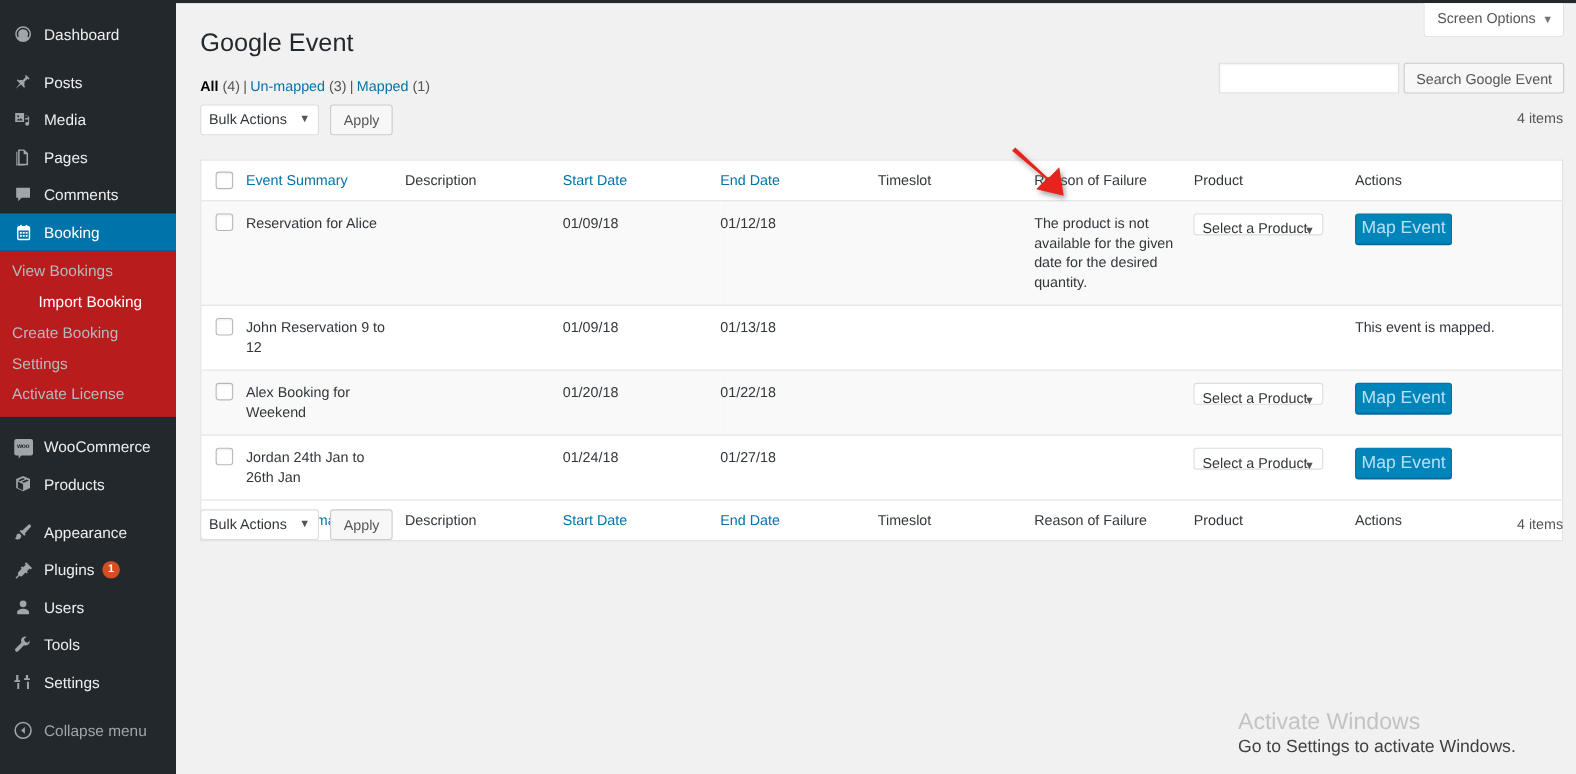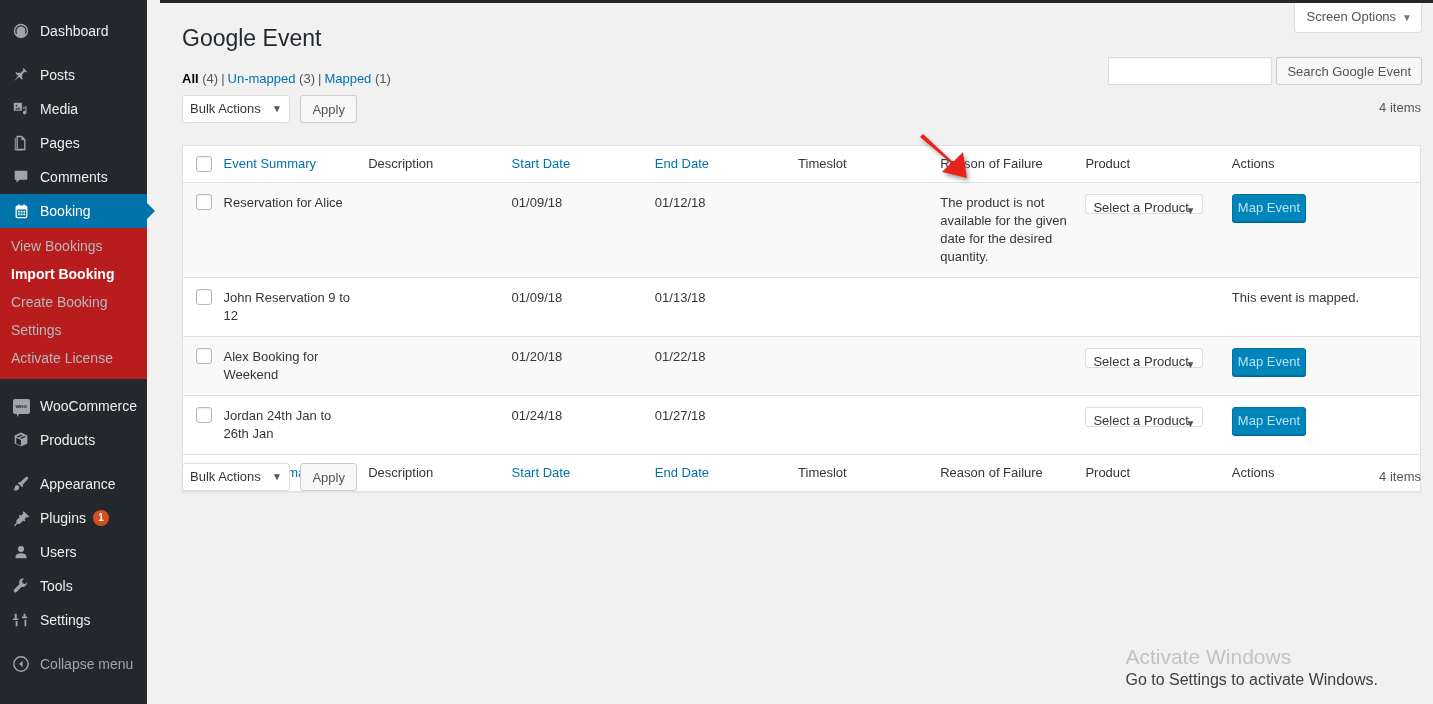--- a/index.html
+++ b/index.html
@@ -13,21 +13,21 @@
   }
 
   
   .topstrip {
     position: absolute; left: 160px; top: 0; width: 1273px; height: 3px;
     background: #23282d;
   }
 
   
   #sidebar {
-    position: absolute; left: 0; top: 0; width: 147px; height: 704px;
+    position: absolute; left: 0; top: 0; width: 160px; height: 704px;
     background: #23282d;
     color: #eee;
     font-size: 14px;
   }
   .menu-item {
     position: relative;
     display: flex; align-items: center;
     height: 34px;
     padding-left: 11px;
     color: #eee;
@@ -59,21 +59,21 @@
 
   
   .submenu { background: #b91c1c; padding: 4px 0 7px 0; }
   .submenu-item {
     padding: 5px 0 5px 11px;
     font-size: 14px;
     color: #b4b9be;
     cursor: pointer;
     line-height: 18px;
   }
-  .submenu-item.current { color: #fff; font-weight: bold; }
+  .submenu-item.current { color: #fff; font-weight: normal; margin-left: 24px; }
 
   .badge {
     display: inline-block;
     background: #d54e21;
     color: #fff;
     font-size: 10px;
     line-height: 16px;
     min-width: 16px;
     height: 16px;
     padding: 0 4px;
@@ -289,21 +289,21 @@
     position: relative;
     font-family: "Liberation Sans", sans-serif;
     white-space: nowrap;
     overflow: hidden;
   }
   .map-btn {
     background: #0085ba;
     border: 1px solid #0073aa;
     border-radius: 3px;
     color: #b8e0f2;
-    font-size: 13px;
+    font-size: 16px;
     height: 28px;
     padding: 0 5px;
     cursor: pointer;
     font-family: "Liberation Sans", sans-serif;
     box-shadow: 0 1px 0 #006799;
     vertical-align: top;
     line-height: 26px;
   }
   .mapped-note { color: #32373c; font-size: 13px; }
 

